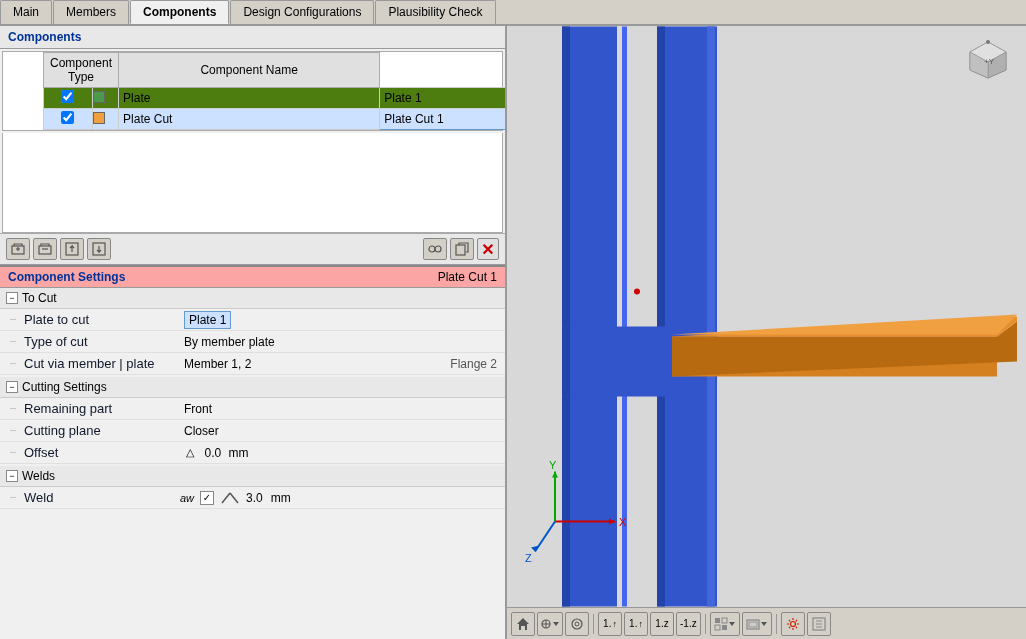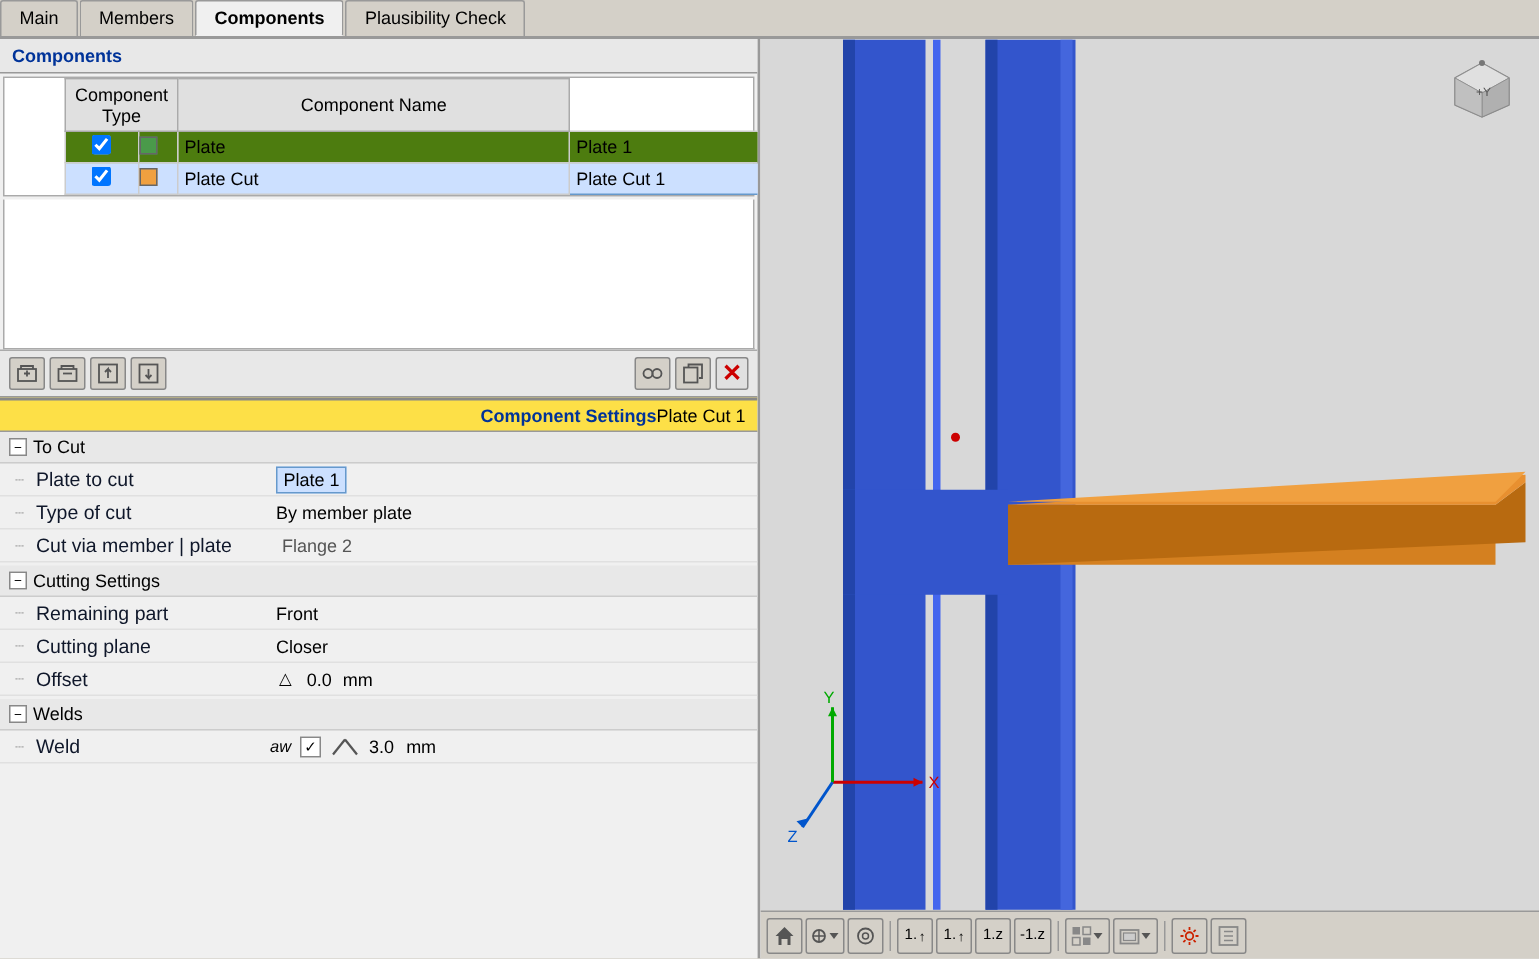--- a/index.html
+++ b/index.html
@@ -126,26 +126,26 @@
       background: #e0e0e0;
       color: #cc0000;
       font-weight: bold;
       font-size: 14px;
       width: 22px;
       height: 22px;
     }
 
     
     .settings-header {
-      background: #fde047;
+      background: #fca5a5;
       padding: 3px 8px;
       border-bottom: 1px solid #999;
       border-top: 2px solid #888;
       display: flex;
-      justify-content: flex-end;
+      justify-content: space-between;
       font-size: 12px;
       font-weight: bold;
     }
     .settings-title { color: #003399; }
     .settings-subtitle { color: #000; font-weight: normal; }
 
     .settings-area {
       flex: 1;
       overflow-y: auto;
       background: #f0f0f0;
@@ -308,20 +308,21 @@
       cursor: pointer;
     }
   </style>
 </head>
 <body>
 
 <div class="tab-bar">
   <div class="tab">Main</div>
   <div class="tab">Members</div>
   <div class="tab active">Components</div>
+  <div class="tab">Design Configurations</div>
   <div class="tab">Plausibility Check</div>
 </div>
 
 <div class="main-layout">
 
   <div class="left-panel">
 
     <div class="section-header">
       <span>Components</span>
     </div>
@@ -440,20 +441,21 @@
             </div>
           <div class="prop-name">Type of cut</div>
           <div class="prop-value">By member plate</div>
         </div>
 
         <div class="prop-row">
           <div class="prop-indent">
               <span style="color:#aaa;">┄</span>
             </div>
           <div class="prop-name">Cut via member | plate</div>
+          <div class="prop-value">Member 1, 2</div>
           <div class="prop-extra">Flange 2</div>
         </div>
       </div>
 
       <div class="settings-group">
         <div class="group-header">
           <span class="collapse-icon">−</span>
           <span class="group-label">Cutting Settings</span>
         </div>
 

